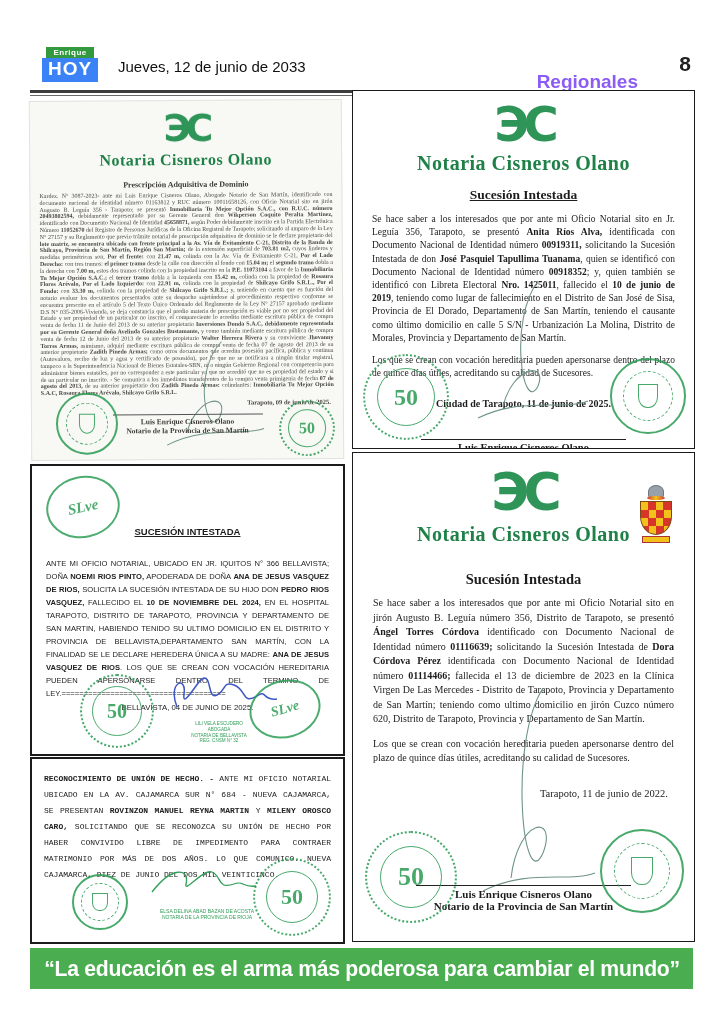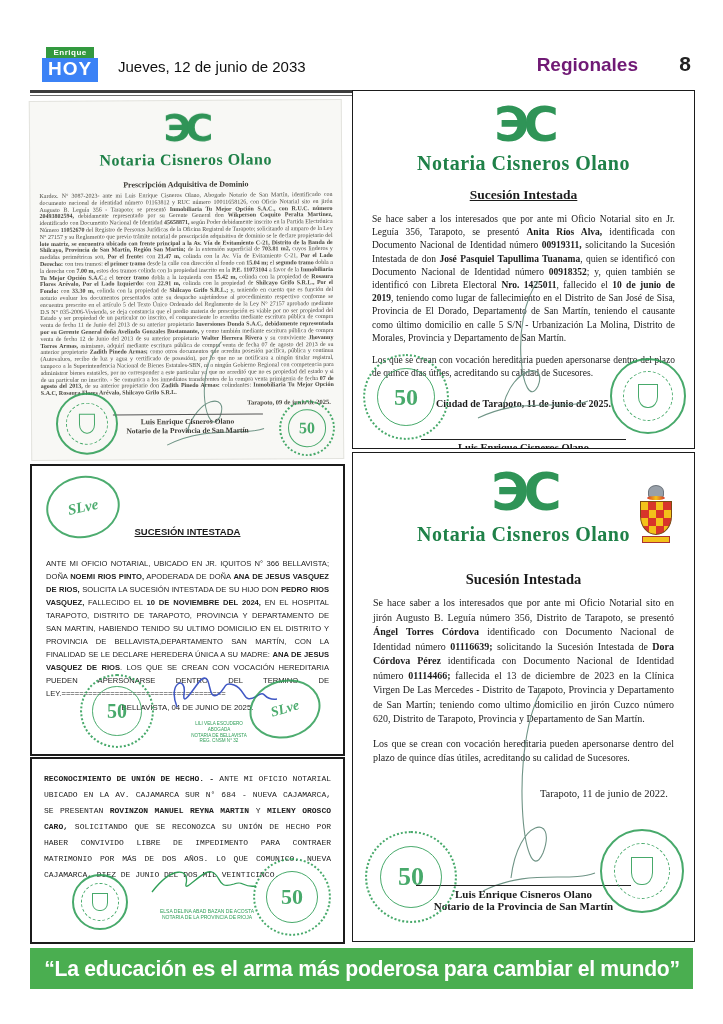--- a/index.html
+++ b/index.html
@@ -6,21 +6,21 @@
   .page{position:relative;width:723px;height:1024px;background:#fff;overflow:hidden;
         font-family:"Liberation Serif",serif;color:#1c1c1c;}
 
   
   .hoy{position:absolute;left:42px;top:47px;display:flex;flex-direction:column;align-items:center;}
   .hoy-tab{background:#33993f;color:#fff;font:bold 8px "Liberation Sans",sans-serif;
            padding:1px 7px;letter-spacing:.5px;}
   .hoy-main{background:#3b82f6;color:#fff;font:bold 19px "Liberation Sans",sans-serif;
             padding:0 6px 2px;letter-spacing:1px;line-height:22px;}
   .hdr-date{position:absolute;left:118px;top:58px;font:15px "Liberation Sans",sans-serif;color:#111;}
-  .hdr-section{position:absolute;right:85px;top:54px;font:bold 19px "Liberation Sans",sans-serif;color:#701a75;}
+  .hdr-section{position:absolute;right:85px;top:71px;font:bold 19px "Liberation Sans",sans-serif;color:#8b5cf6;}
   .hdr-page{position:absolute;right:32px;top:52px;font:bold 21px "Liberation Sans",sans-serif;color:#222;}
   .hdr-rule{position:absolute;left:30px;top:90px;width:663px;border-top:3px solid #3c3c3c;}
   .hdr-rule::after{content:"";display:block;margin-top:2px;border-top:1px solid #6a6a6a;}
 
   
   .notice{position:absolute;background:#fff;overflow:hidden;}
   .bordered{border:1.6px solid #1b1b1b;}
   .logo-glyph{font-family:"DejaVu Sans",sans-serif;font-weight:bold;color:#2f9457;
               text-align:center;letter-spacing:-6px;}
   .brand{text-align:center;font-weight:bold;color:#1f8148;letter-spacing:.5px;

